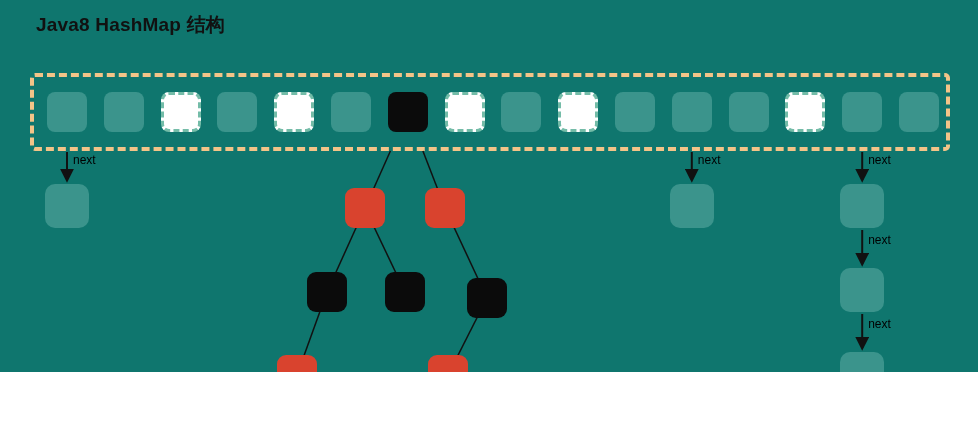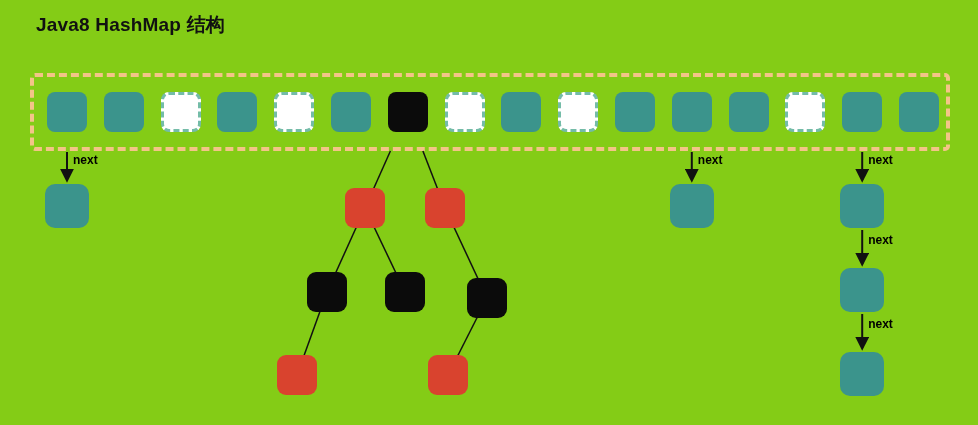--- a/index.html
+++ b/index.html
@@ -1,21 +1,21 @@
 <!DOCTYPE html>
 <html style="--teal: #3B948C; --empty-border: #74BCA8; --red: #D9432E; --node-black: #0B0B0B; --array-border: #F3C488;"><head>
 <meta charset="utf-8">
 <style>
   * { box-sizing: border-box; margin: 0; padding: 0; }
   html, body { background: #ffffff; font-family: "Liberation Sans", sans-serif; }
   #stage {
     position: relative;
     width: 978px;
-    height: 425px;
-    background: #84cc16;
+    height: 372px;
+    background: #0f766e;
     overflow: hidden;
   }
   .title {
     position: absolute;
     left: 36px;
     top: 12px;
     font-size: 19px;
     font-weight: bold;
     color: #111111;
     letter-spacing: 0.2px;
@@ -50,21 +50,21 @@
     position: absolute;
     width: 40px;
     height: 40px;
     border-radius: 9px;
   }
   .tree-node.red { background: var(--red); }
   .tree-node.black { background: var(--node-black); }
   .next-label {
     position: absolute;
     font-size: 12px;
-    font-weight: bold;
+    font-weight: normal;
     color: #000000;
     line-height: 1;
     text-align: center;
   }
   #edge-layer {
     position: absolute;
     left: 0;
     top: 0;
     pointer-events: none;
   }

